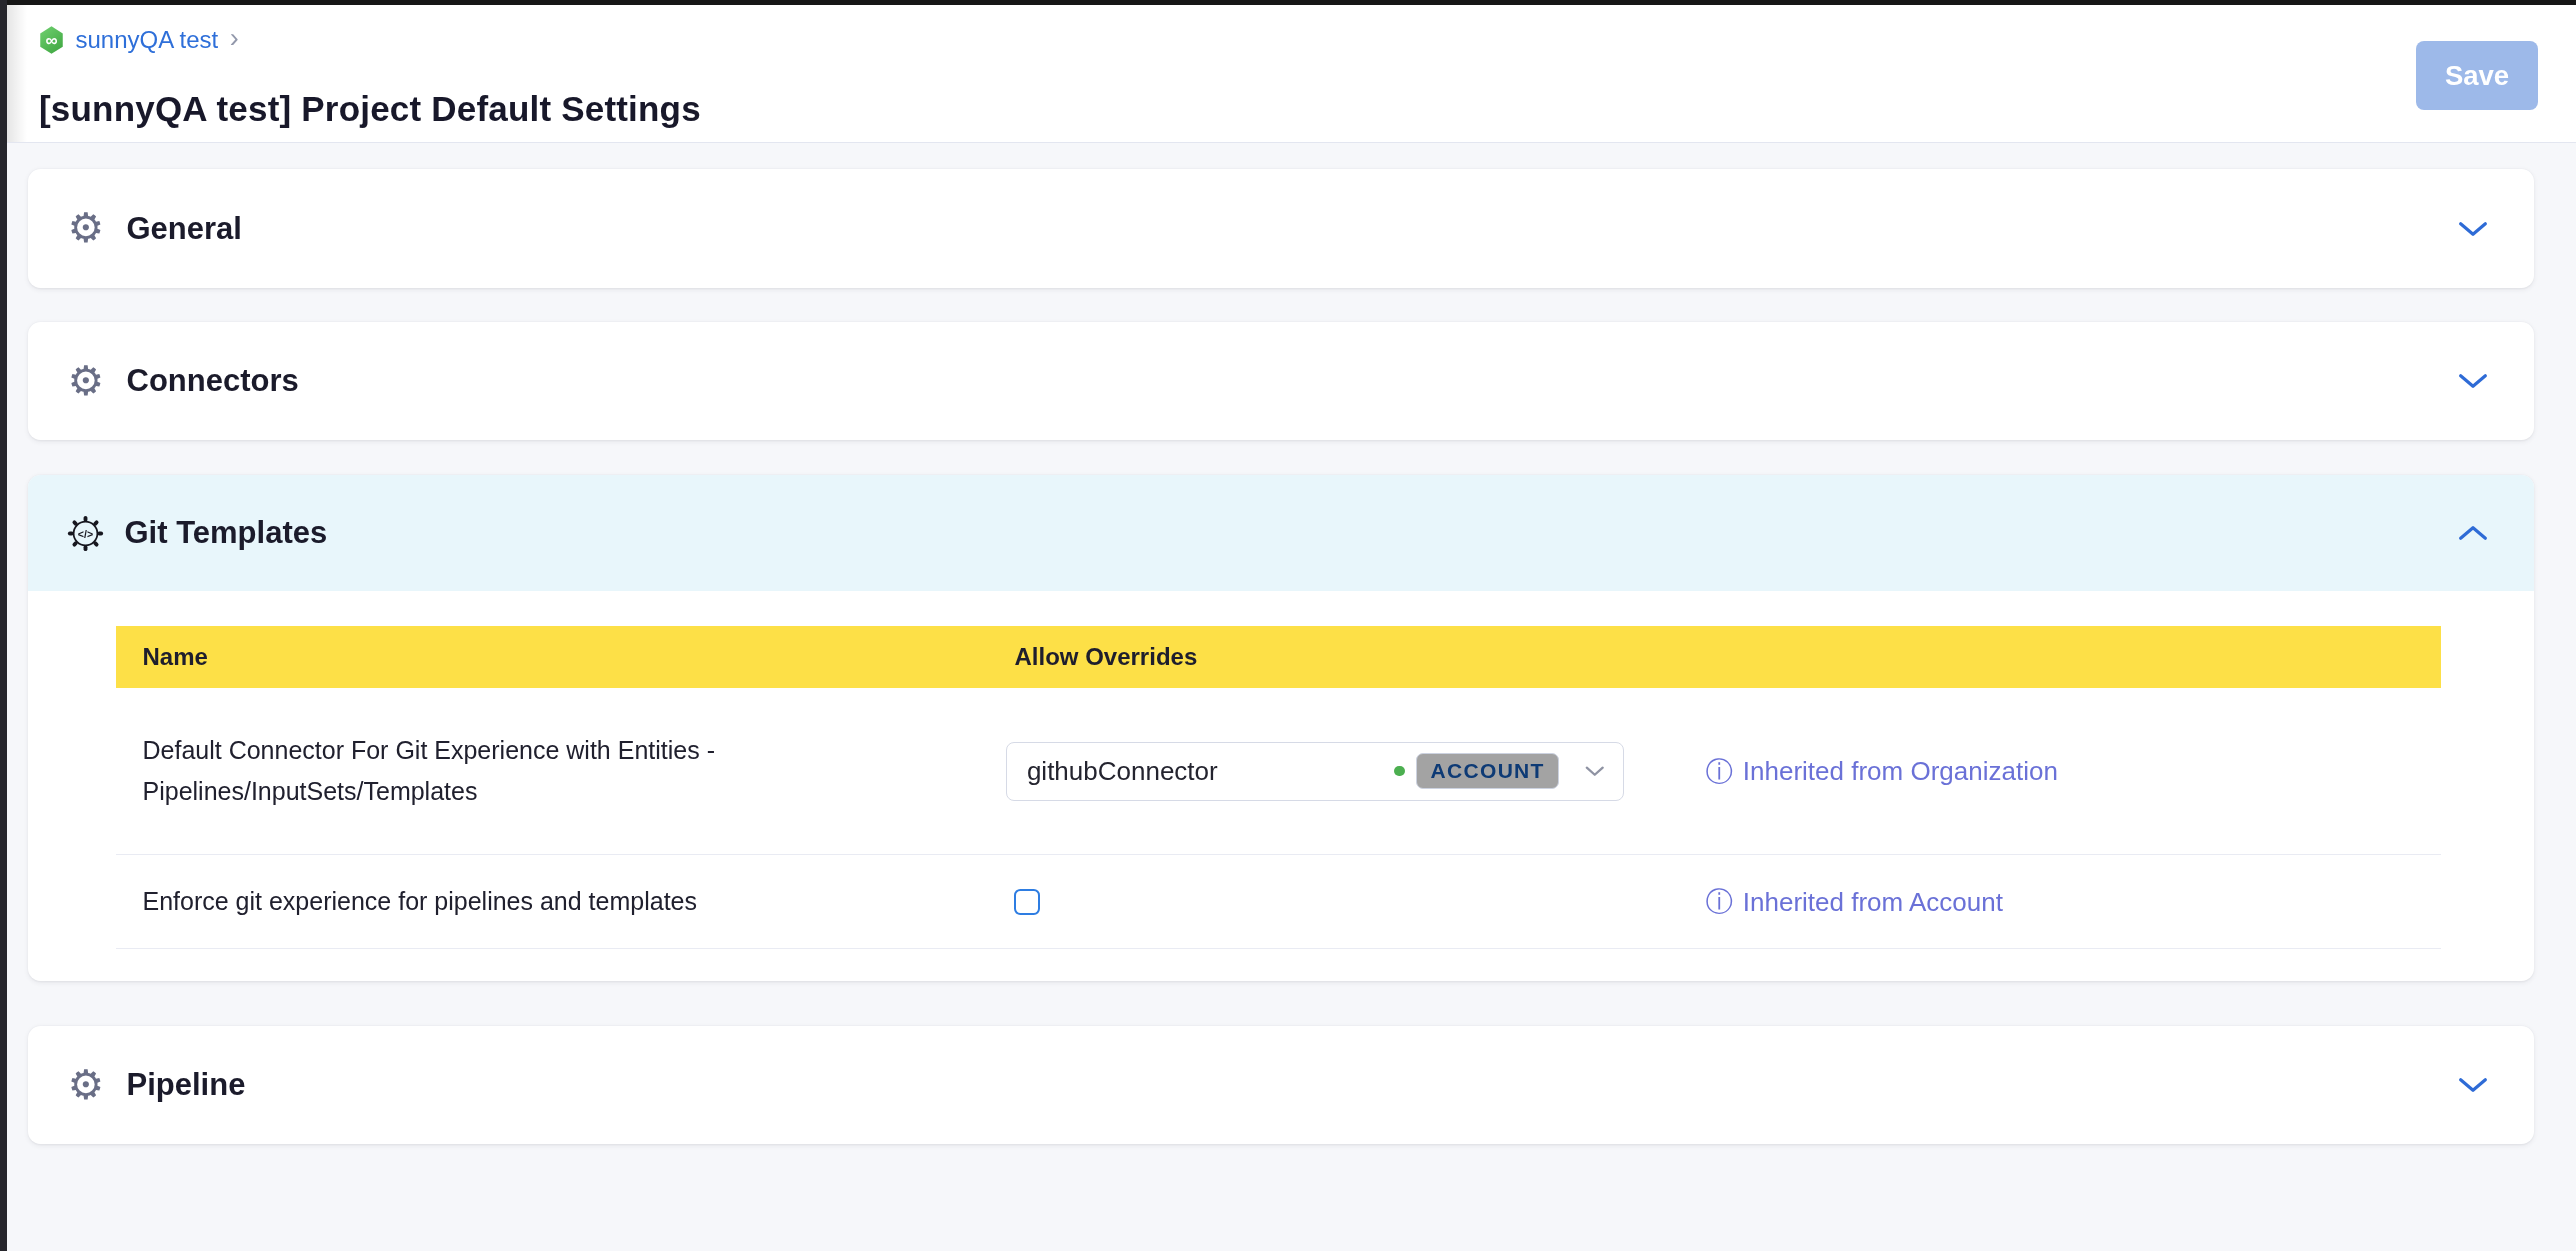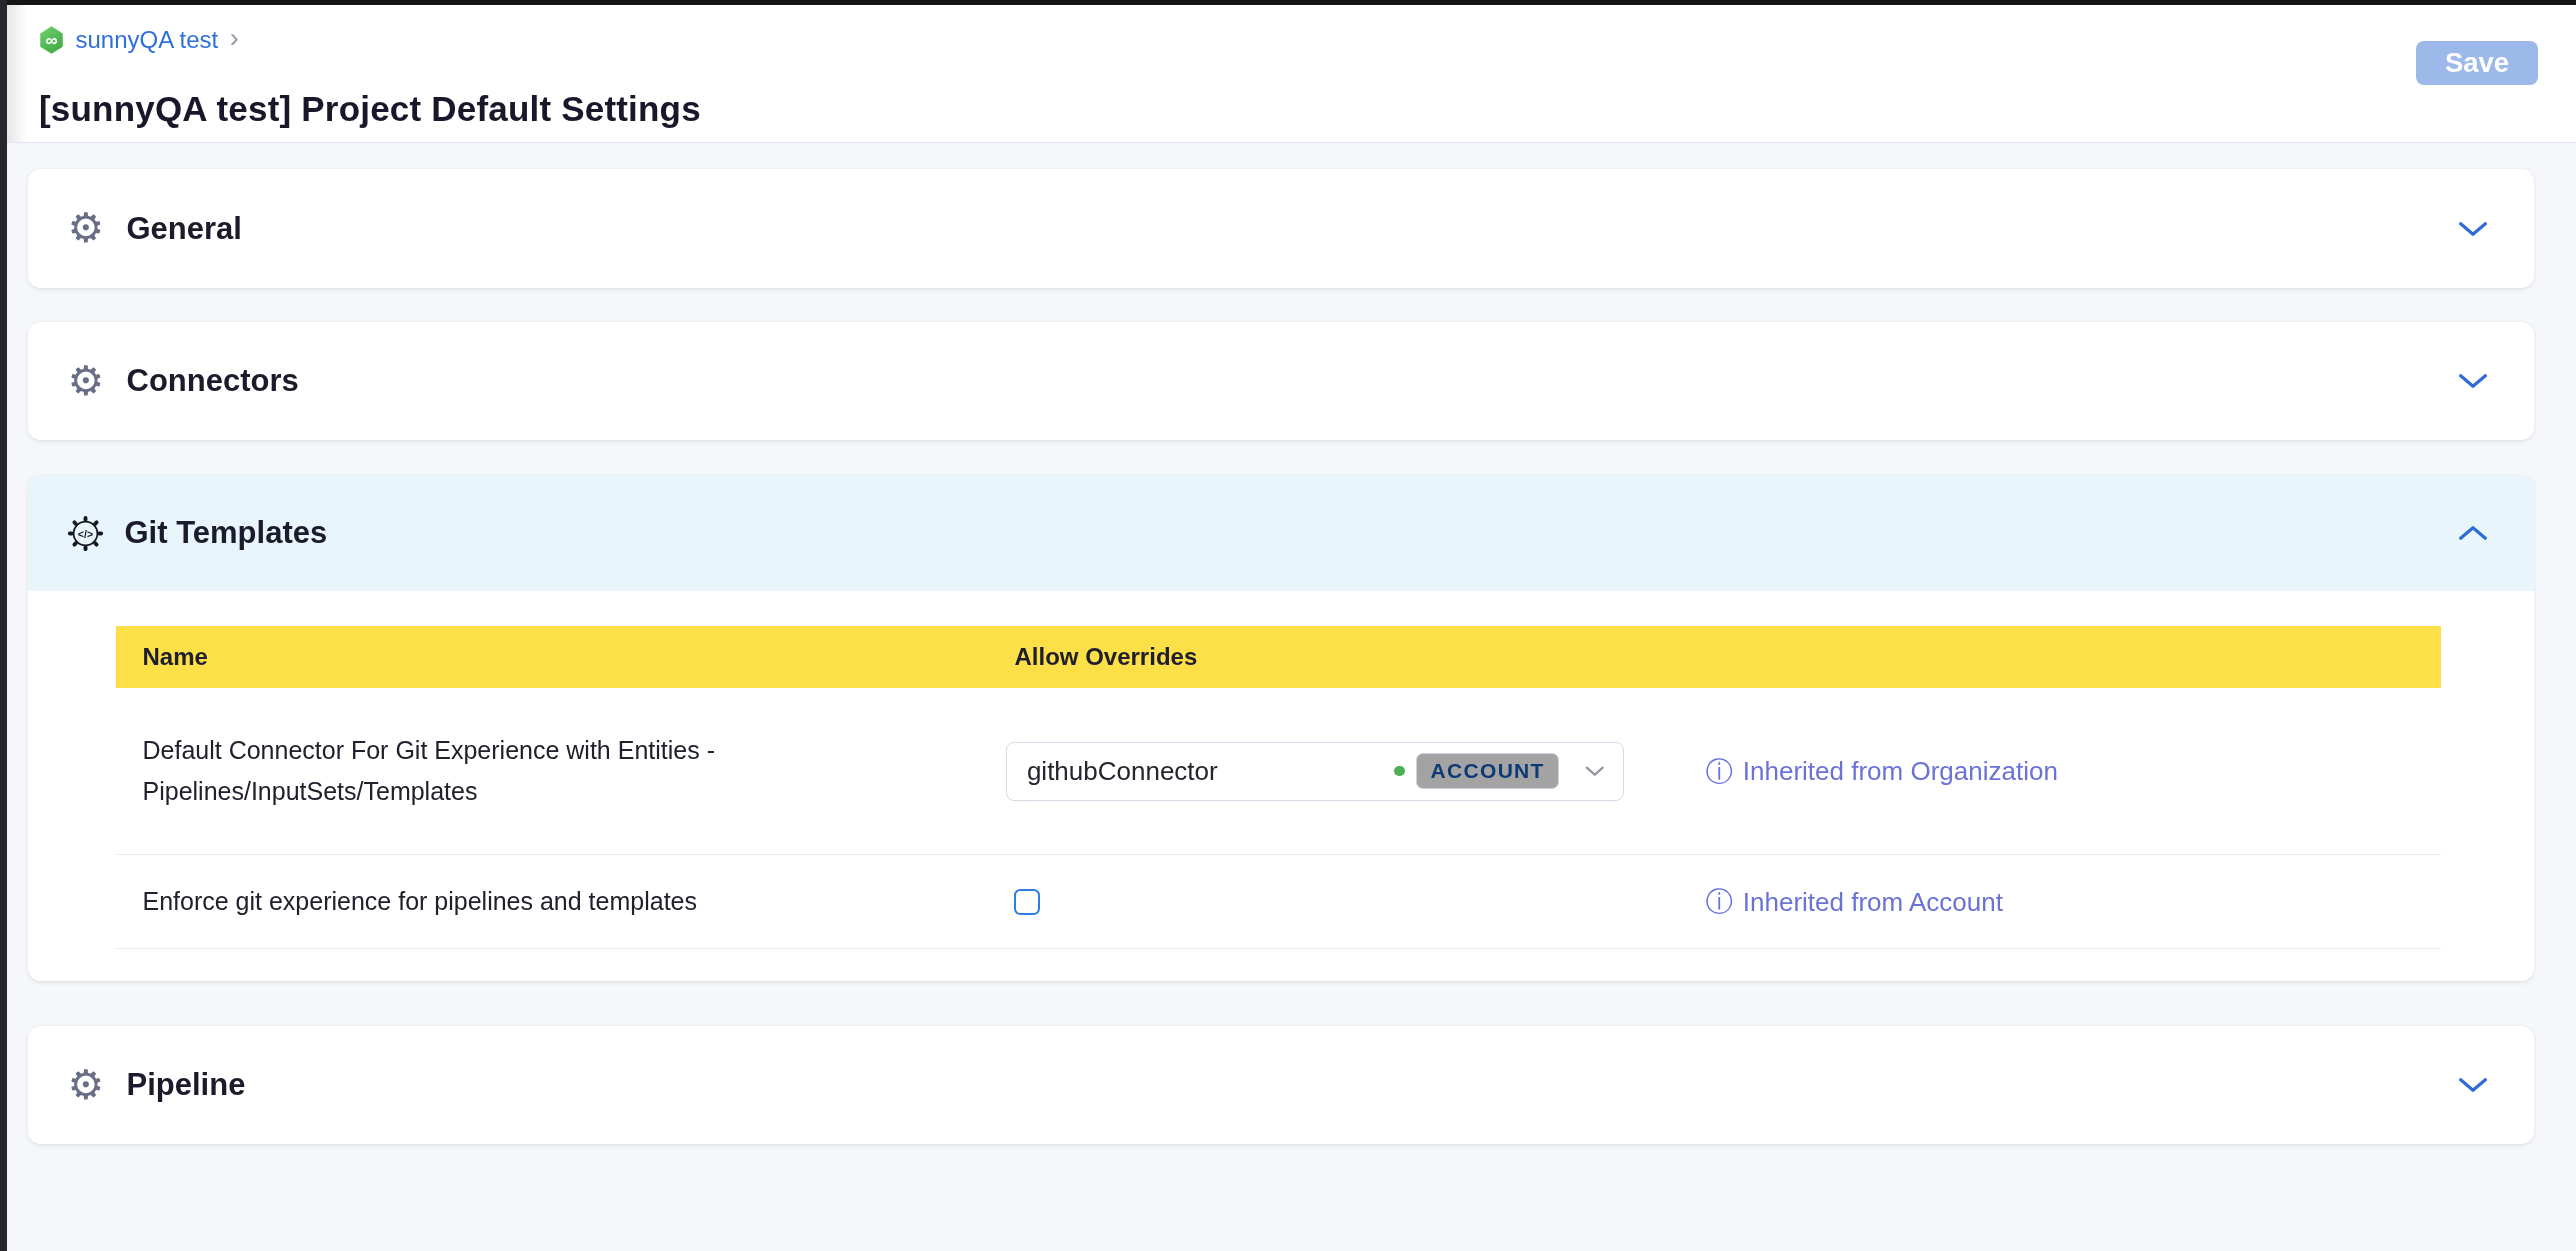--- a/index.html
+++ b/index.html
@@ -29,21 +29,21 @@
     clip-path:polygon(50% 0,95% 26%,95% 74%,50% 100%,5% 74%,5% 26%);
     color:#fff;font-size:17px;font-weight:bold;line-height:1;
   }
   .breadcrumb-link{color:#2e6fd9;font-size:24px;font-weight:500;text-decoration:none;cursor:pointer;}
   .breadcrumb-sep{color:#9298ab;font-size:27px;font-weight:500;line-height:1;padding-bottom:3.6px;}
   .page-title{
     position:absolute;left:32px;top:55px;
     font-size:35px;font-weight:700;color:#18182a;letter-spacing:0.2px;margin-top:29px;
   }
   .save-btn{
-    position:absolute;right:38px;top:36px;width:122px;height:44px;
+    position:absolute;right:38px;top:36px;width:122px;height:69px;
     background:#9db9e9;border:none;border-radius:8px;
     color:#ffffff;font-size:27.5px;font-weight:700;font-family:inherit;cursor:default;
   }
 
   
   .card{
     position:absolute;left:27.5px;width:2506px;background:#ffffff;border-radius:12.4px;
     box-shadow:0 1.8px 5.3px rgba(40,41,61,.07),0 0.9px 1.8px rgba(40,41,61,.05);
   }
   .card-general{top:169px;height:119px;}

